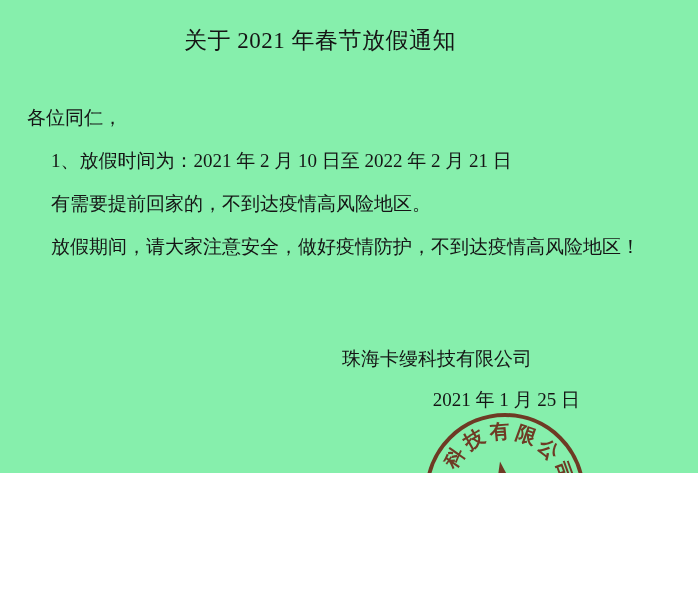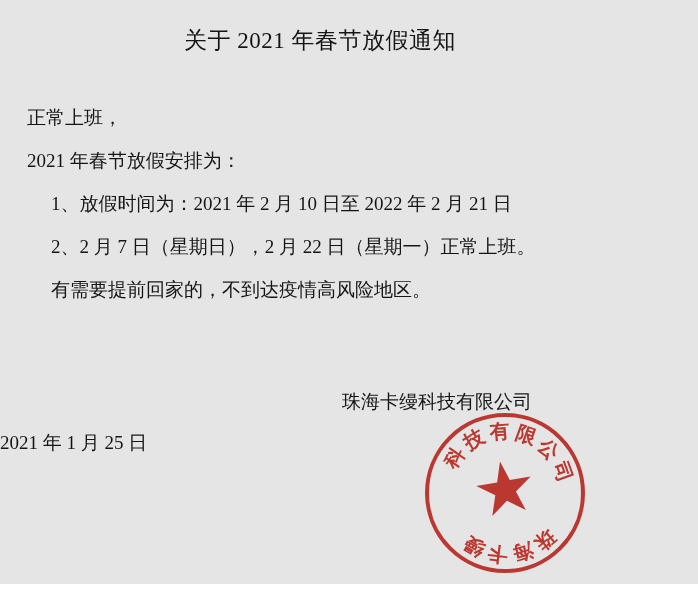--- a/index.html
+++ b/index.html
@@ -3,23 +3,23 @@
 <meta charset="utf-8">
 <style>
   html, body {
     margin: 0;
     padding: 0;
     background: #ffffff;
   }
   .page {
     position: relative;
     width: 698px;
-    height: 584px;
+    height: 473px;
     overflow: hidden;
-    background: #e5e5e5;
+    background: #86efac;
     color: #151515;
     font-family: "Liberation Serif", "DejaVu Serif", serif;
   }
   .title {
     margin: 26px 0 0 0;
     width: 640px;
     font-size: 23px;
     font-weight: normal;
     line-height: 30px;
     text-align: center;
@@ -49,20 +49,21 @@
   }
   .sig-company {
     font-size: 19px;
     line-height: 41px;
     text-align: right;
     padding-right: 166px;
   }
   .sig-date {
     font-size: 19px;
     line-height: 41px;
+    text-align: right;
     padding-right: 118px;
   }
   .seal {
     position: absolute;
     left: 423px;
     top: 411px;
     width: 164px;
     height: 164px;
     mix-blend-mode: multiply;
     opacity: 0.92;
@@ -88,25 +89,24 @@
   }
 </style>
 </head>
 <body>
 
 <div class="page">
 
   <h1 class="title">关于 2021 年春节放假通知</h1>
 
   <div class="lines">
-    <div class="line">正常上班，</div>
-    <div class="line">2021 年春节放假安排为：</div>
+    <div class="line">各位同仁，</div>
     <div class="line indent">1、放假时间为：2021 年 2 月 10 日至 2022 年 2 月 21 日</div>
-    <div class="line indent">2、2 月 7 日（星期日），2 月 22 日（星期一）正常上班。</div>
     <div class="line indent">有需要提前回家的，不到达疫情高风险地区。</div>
+    <div class="line indent">放假期间，请大家注意安全，做好疫情防护，不到达疫情高风险地区！</div>
   </div>
 
   <div class="sig">
     <div class="sig-company">珠海卡缦科技有限公司</div>
     <div class="sig-date">2021 年 1 月 25 日</div>
   </div>
 
   <div class="seal" style="color: rgb(205, 45, 35);">
     <svg viewBox="0 0 164 164" xmlns="http://www.w3.org/2000/svg">
       <circle cx="82" cy="82" r="78"></circle>

